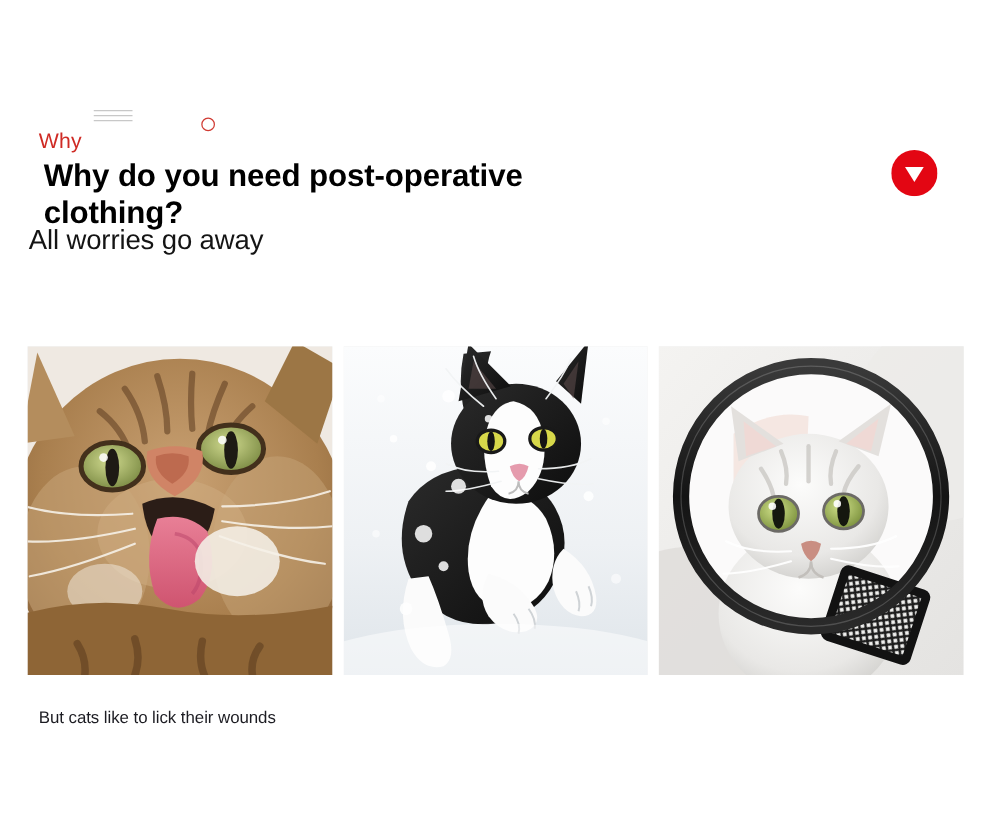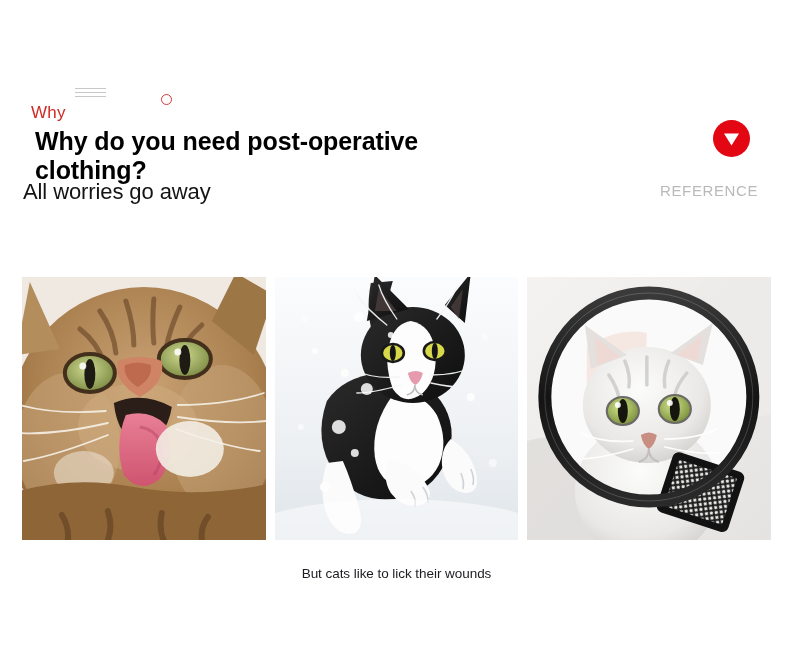--- a/index.html
+++ b/index.html
@@ -134,21 +134,20 @@
     display: flex;
     gap: 9px;
   }
   .caption {
     flex: 1 1 0;
     padding: 0 9px 0 9px;
     color: #1c1c22;
     font-size: 13.5px;
     line-height: 17px;
     letter-spacing: -.05px;
-    text-align: center;
   }
 </style>
 </head>
 <body>
 
 <div class="eyebrow">
   <div class="eyebrow-label">Why</div>
   <div class="eyebrow-rules">
     <i></i>
       <i></i>
@@ -163,21 +162,20 @@
 <div class="subhead">All worries go away</div>
 
 <div class="badge">
   <svg viewBox="0 0 37 37" width="37" height="37" xmlns="http://www.w3.org/2000/svg">
     <circle cx="18.5" cy="18.5" r="18.5" fill="#e30613"></circle>
     <path d="M11 13.5 L26 13.5 L18.5 25.5 Z" fill="#ffffff"></path>
   </svg>
 </div>
 
 <div class="reference">
-  <span>REFERENCE</span>
 </div>
 
 <div class="gallery">
 
   <div class="card">
     <svg viewBox="0 0 244 263" preserveAspectRatio="xMidYMid slice" xmlns="http://www.w3.org/2000/svg">
       <defs>
         <radialGradient id="furA" cx="50%" cy="35%" r="75%">
           <stop offset="0%" stop-color="#c9a173"></stop>
           <stop offset="55%" stop-color="#a97f4e"></stop>

